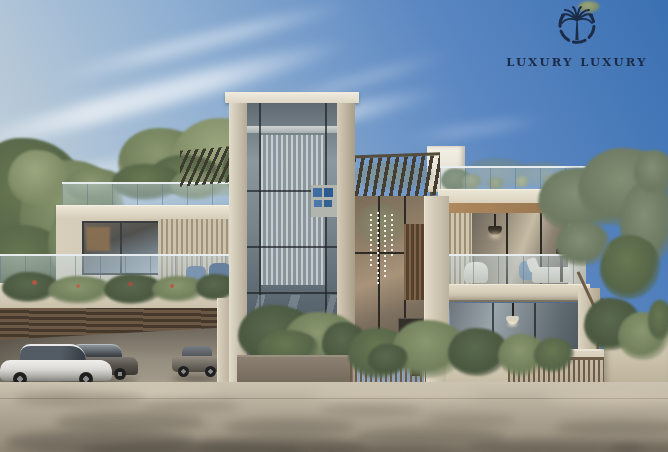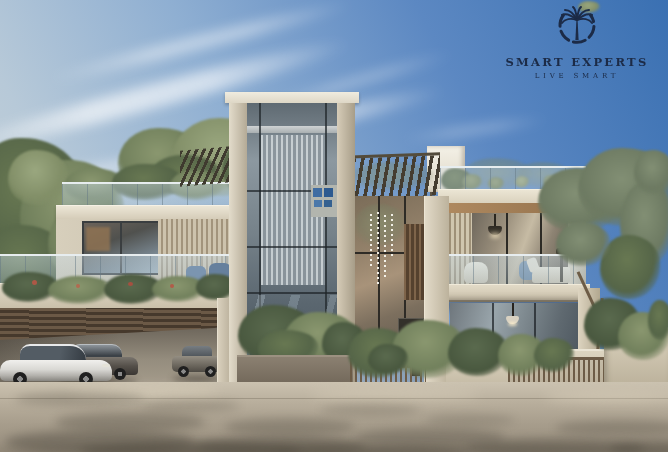--- a/index.html
+++ b/index.html
@@ -244,17 +244,16 @@
         <path d="M26 16 C 20 14, 14 15, 11 19"></path>
         <path d="M26 16 C 20 11, 15 9, 11 11"></path>
         <path d="M26 16 C 22 8, 18 6, 14 6"></path>
         <path d="M26 16 C 25 7, 24 4, 22 3"></path>
         <path d="M26 16 C 27 7, 28 4, 30 3"></path>
         <path d="M26 16 C 30 8, 34 6, 38 6"></path>
         <path d="M26 16 C 32 11, 37 9, 41 11"></path>
         <path d="M26 16 C 32 14, 38 15, 41 19"></path>
       </g>
     </svg>
-    <div class="brand">SMART EXPERTS</div>
-    <div class="tag">LIVE SMART</div>
+    <div class="brand">LUXURY LUXURY</div>
   </div>
 
 </div>
 
 </body></html>

